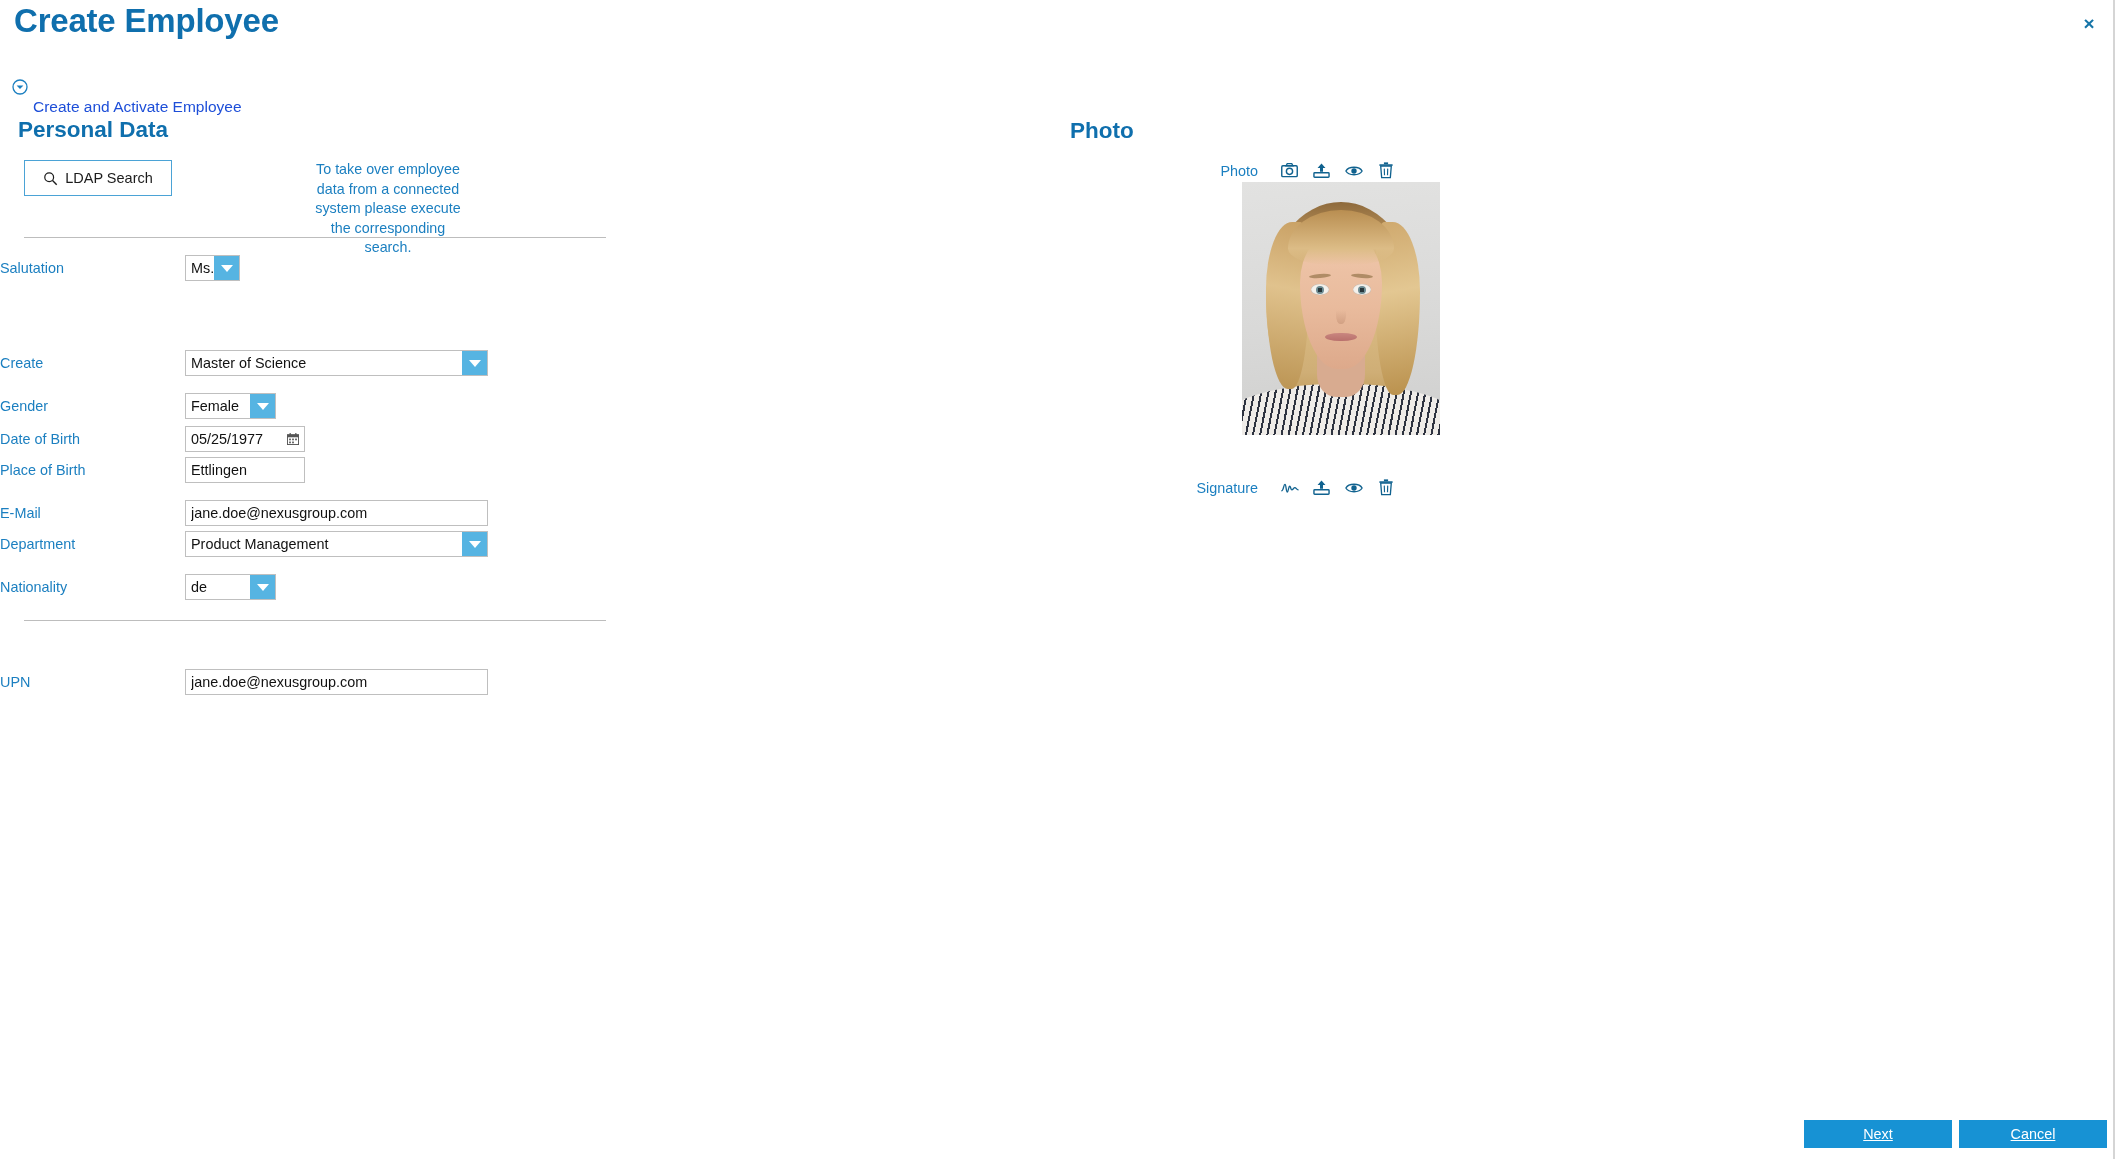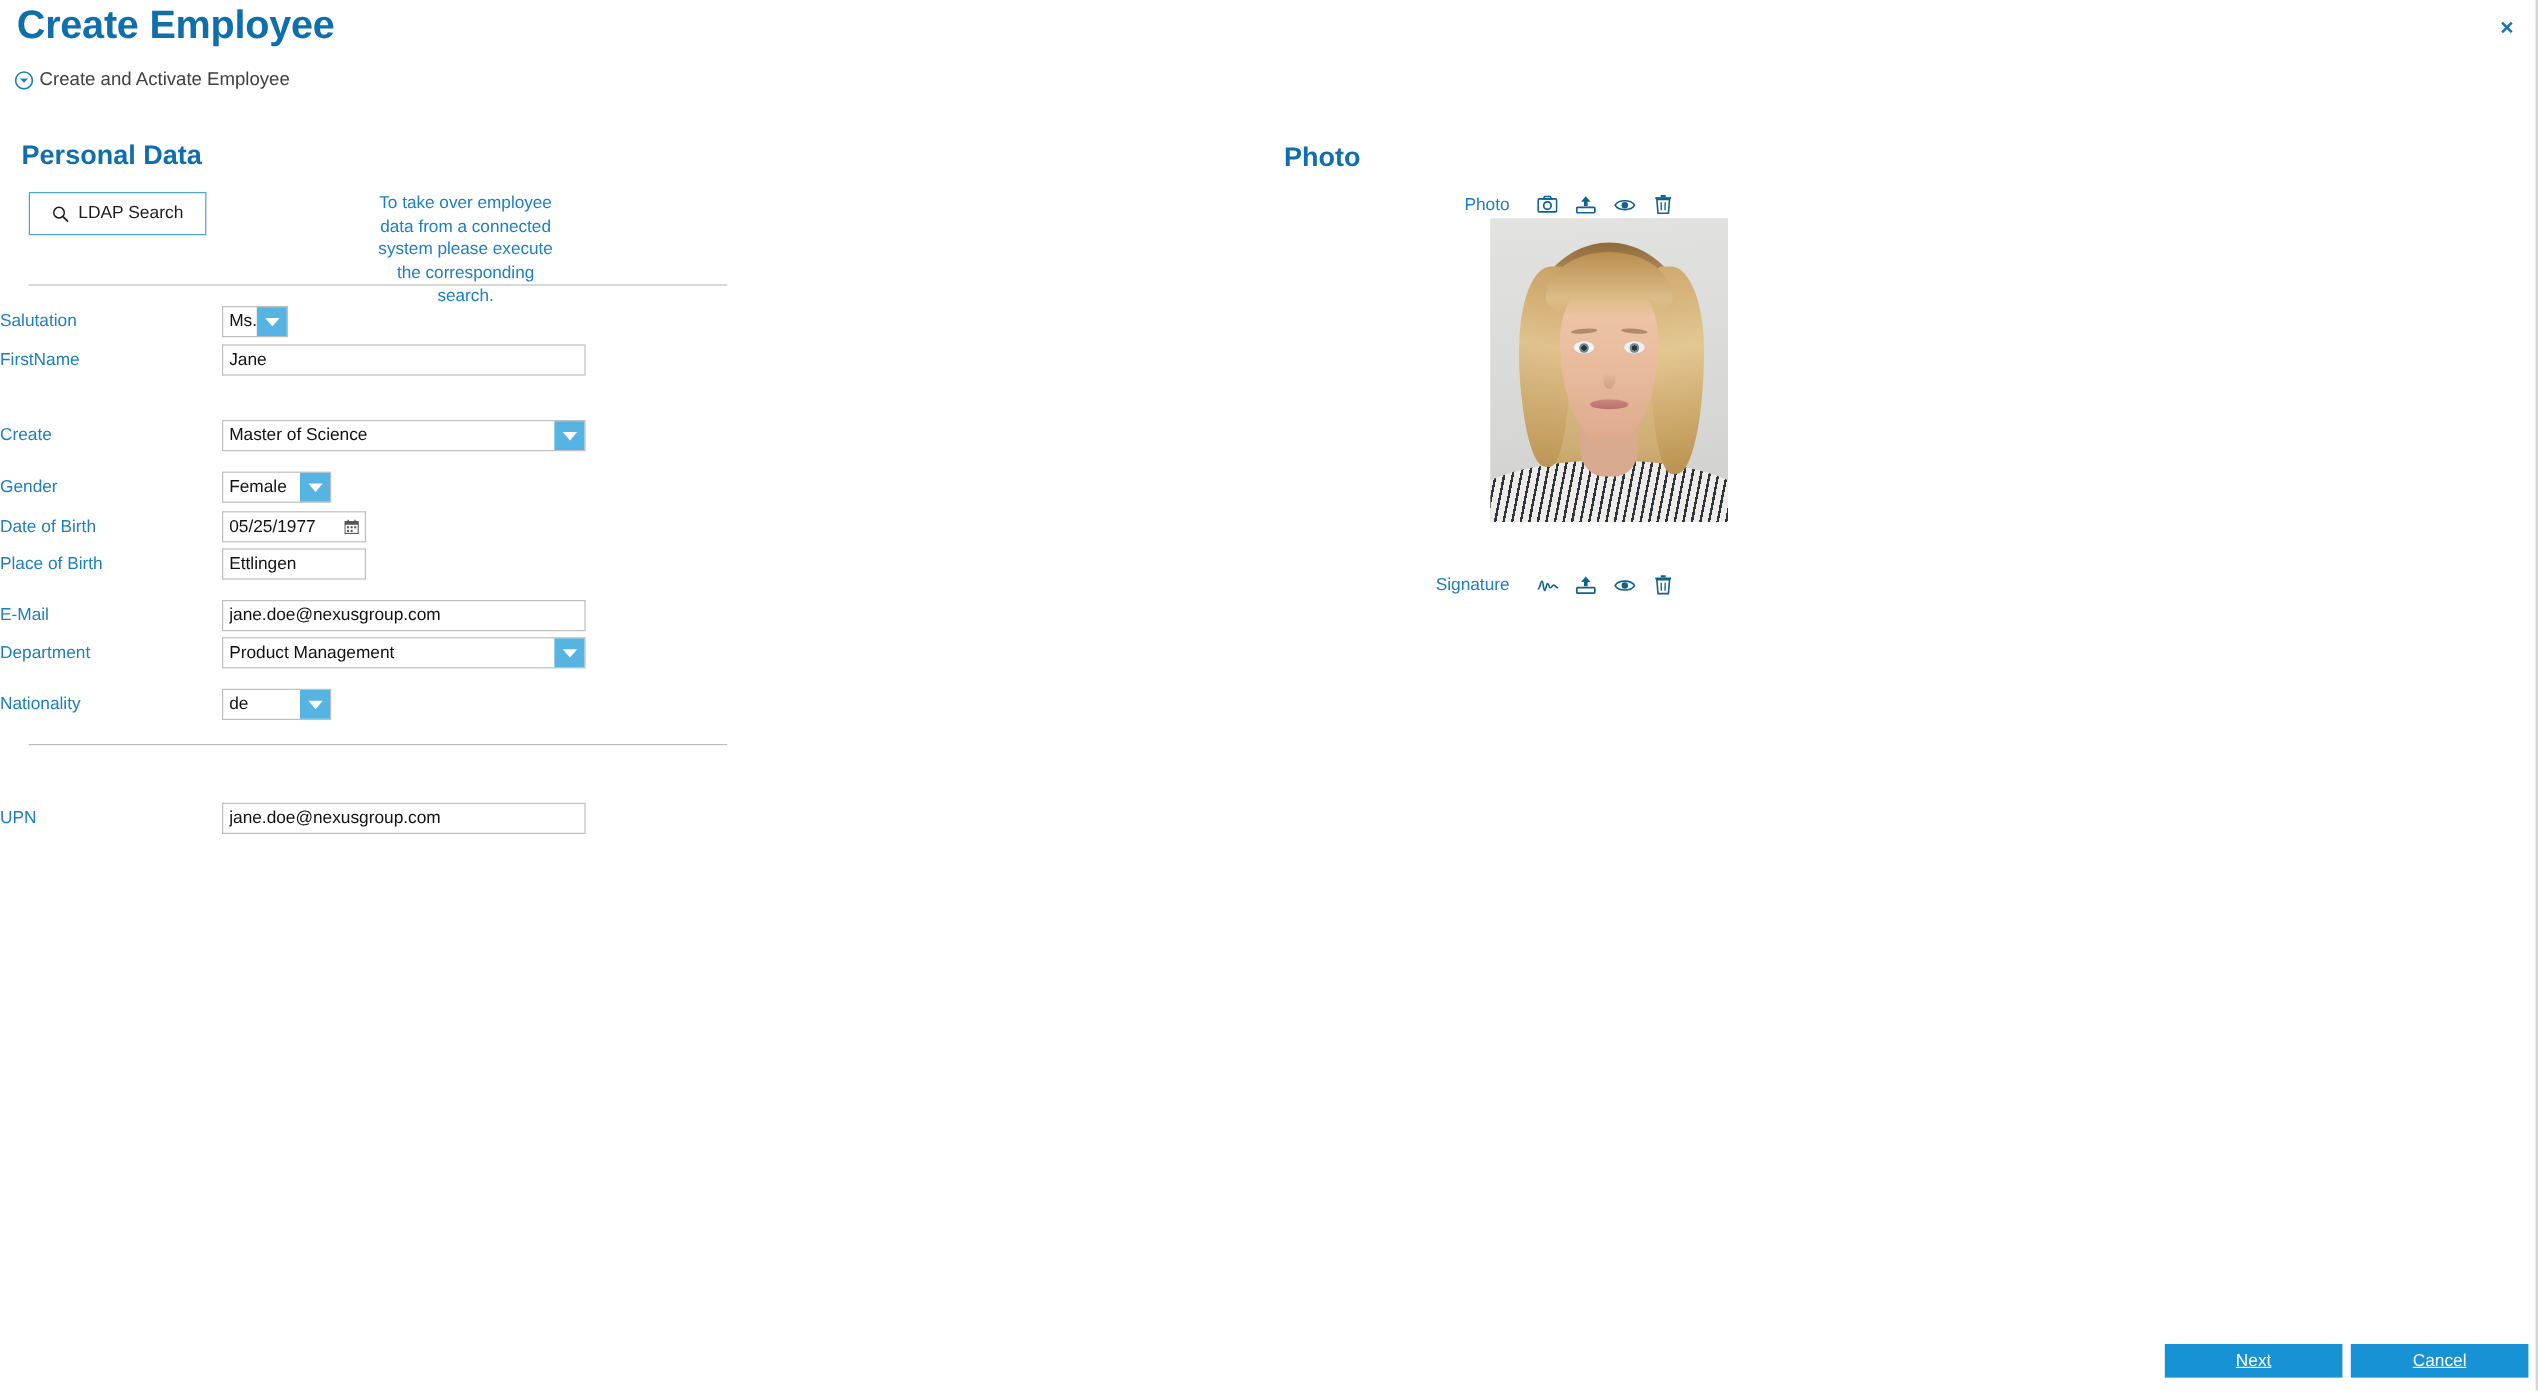--- a/index.html
+++ b/index.html
@@ -34,22 +34,23 @@
     align-items: center;
     gap: 5px;
     cursor: pointer;
   }
   .circle-chevron {
     width: 16px; height: 16px;
     display: block;
   }
   .subtitle-text {
     font-size: 15.5px;
-    color: #404040;
+    color: #1d4ed8;
     white-space: nowrap;
+    margin-top: 40px;
   }
   .close-x {
     position: absolute;
     right: 13px; top: 12px;
     width: 22px; height: 22px;
     display: flex; align-items: center; justify-content: center;
     color: #1675a8;
     font-size: 19px;
     font-weight: bold;
     cursor: pointer;
@@ -374,26 +375,20 @@
     <div class="fctl w-short">
       <div class="fsel-wrap">
         <div class="fsel-val">Ms.</div>
         <div class="fsel-btn">
             <i class="caret"></i>
           </div>
       </div>
     </div>
   </div>
 
-  <div class="frow" id="row-1" style="top:287px">
-    <div class="flabel">FirstName</div>
-    <div class="fctl w-long">
-      <input class="ftext" value="Jane" style="">
-    </div>
-  </div>
 
 
   <div class="frow" id="row-3" style="top:350px">
     <div class="flabel">Create</div>
     <div class="fctl w-long">
       <div class="fsel-wrap" style="width:100%">
         <div class="fsel-val">Master of Science</div>
         <div class="fsel-btn">
             <i class="caret"></i>
           </div>

